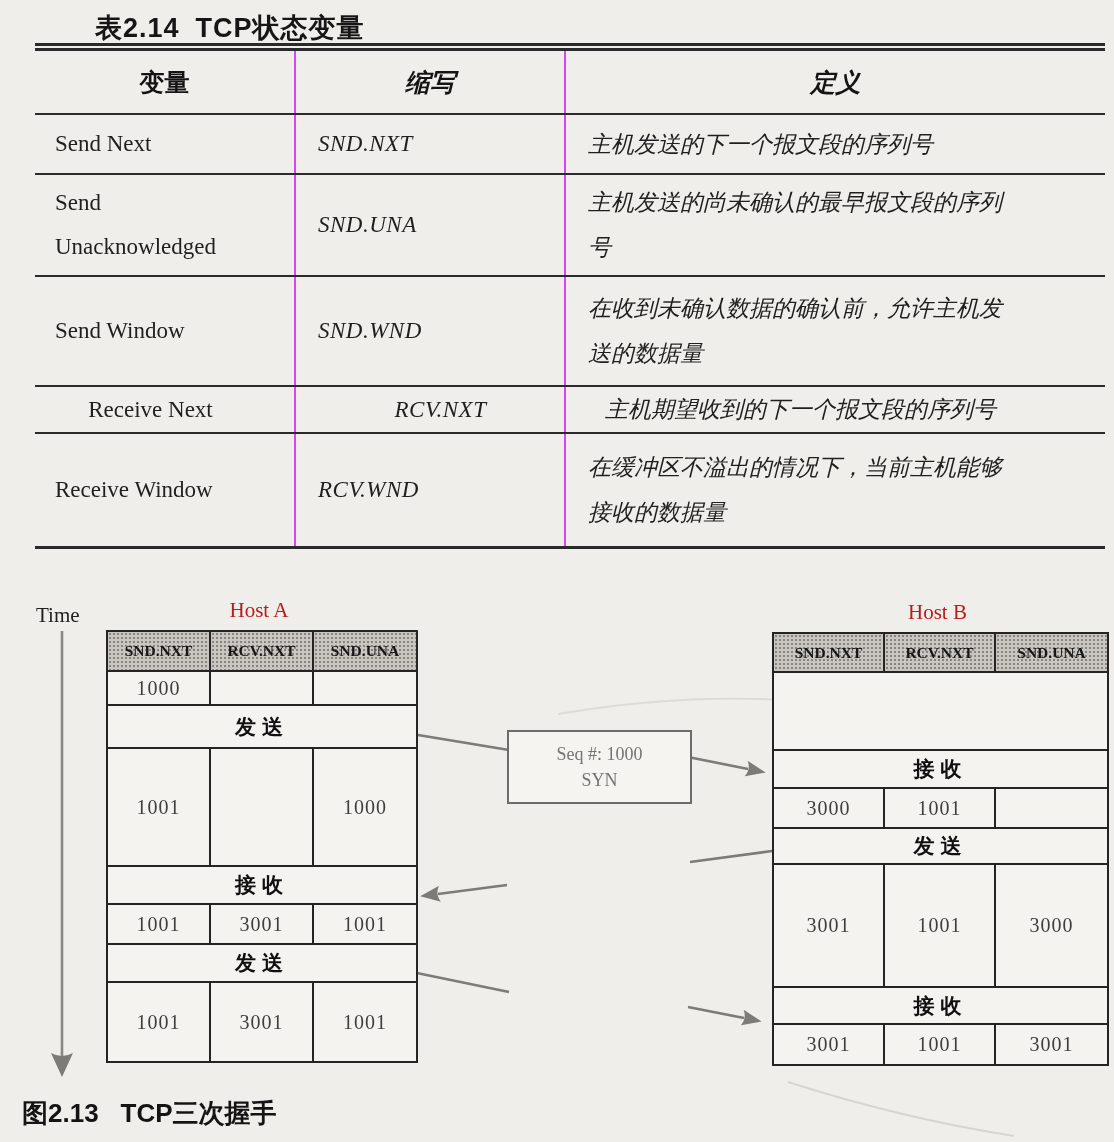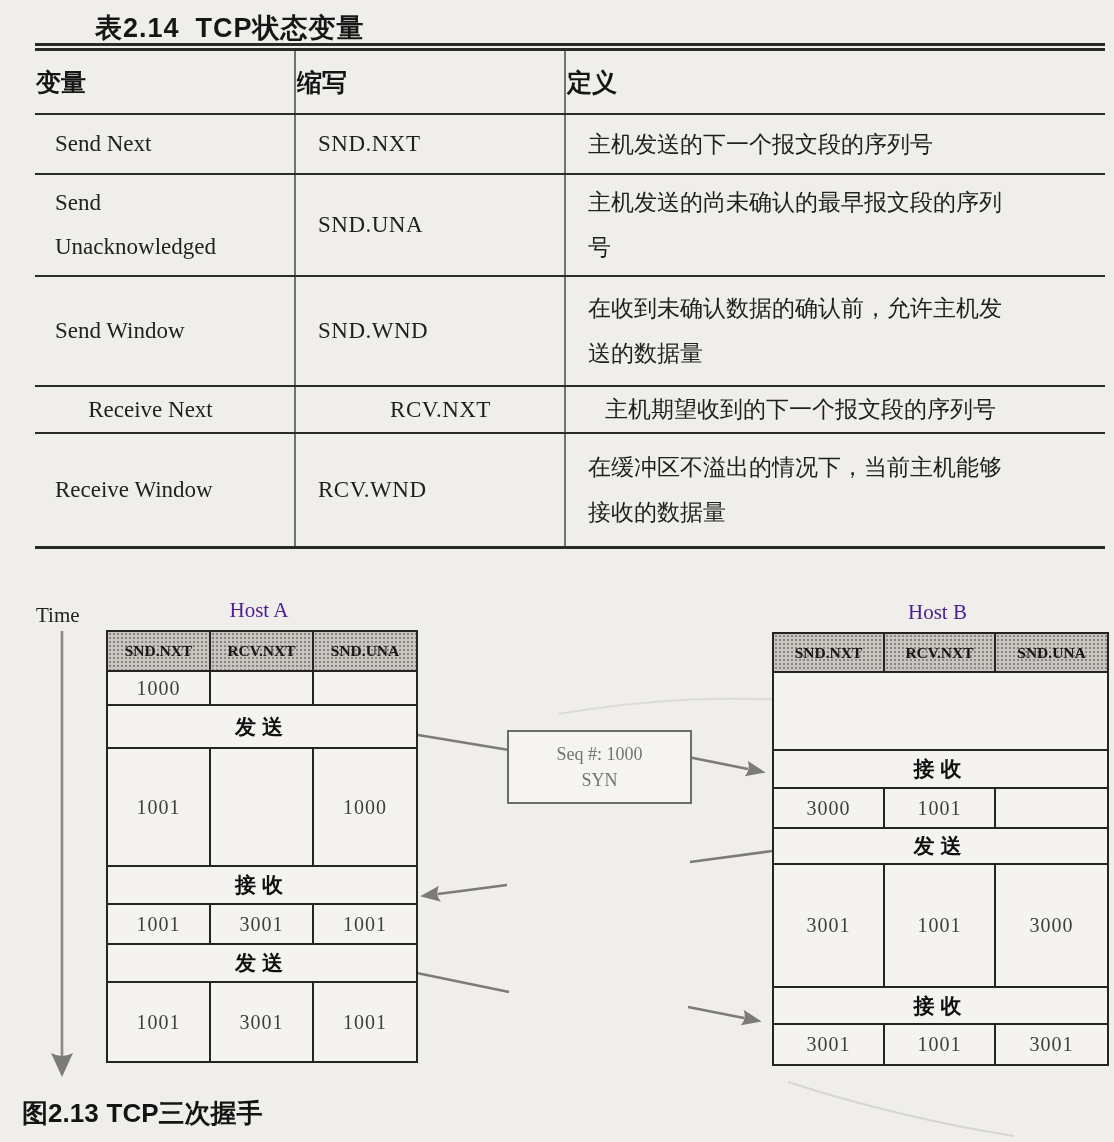--- a/index.html
+++ b/index.html
@@ -19,34 +19,34 @@
   table.doc-table{
     position:absolute;left:35px;top:43px;width:1070px;
     border-collapse:collapse;table-layout:fixed;
     border-top:8px double #2a2a2a;border-bottom:3px solid #2a2a2a;
   }
   .doc-table th,.doc-table td{
     vertical-align:middle;font-size:23px;color:#1f1f1f;
     border-bottom:2px solid #2a2a2a;
   }
   .doc-table tr:last-child td{border-bottom:none;}
-  .doc-table .c2,.doc-table .c3{border-left:2px solid #737373;}
+  .doc-table .c2,.doc-table .c3{border-left:2px solid #d946ef;font-style:italic;}
   .doc-table th{
     font-family:"Liberation Sans","DejaVu Sans",sans-serif;
-    font-weight:700;font-size:25px;height:60px;text-align:left;color:#141414;
+    font-weight:700;font-size:25px;height:60px;text-align:center;color:#141414;
   }
   .doc-table td.variable{padding:0 48px 0 20px;line-height:44px;}
   .doc-table td.abbr{padding-left:22px;letter-spacing:.5px;}
   .doc-table td.definition{padding:0 92px 0 22px;line-height:45px;word-break:break-all;}
   tr.dr1 td{height:56px;} tr.dr2 td{height:98px;} tr.dr3 td{height:106px;}
   tr.dr4 td{height:43px;text-align:center;} tr.dr5 td{height:110px;}
 
   
   .time-label{position:absolute;left:36px;top:603px;font-size:21px;color:#222;}
-  .host-title{position:absolute;font-size:21px;text-align:center;color:#4c1d95;}
+  .host-title{position:absolute;font-size:21px;text-align:center;color:#b91c1c;}
   .host-title.a{left:106px;top:598px;width:306px;}
   .host-title.b{left:772px;top:600px;width:331px;}
 
   table.host-table{
     position:absolute;border-collapse:collapse;table-layout:fixed;
     background:#f4f3f0;
   }
   table.host-a{left:106px;top:630px;width:310px;}
   table.host-b{left:772px;top:632px;width:335px;}
   .host-table td{
@@ -71,21 +71,21 @@
   .msg-1{left:507px;top:730px;width:181px;height:70px;}
   .msg-2{left:507px;top:842px;width:181px;height:95px;}
   .msg-3{left:507px;top:958px;width:181px;height:94px;}
   .msg-box span{display:block;}
 
   .fig-caption{
     position:absolute;left:22px;top:1096px;
     font-family:"Liberation Sans","DejaVu Sans",sans-serif;
     font-weight:700;font-size:26px;color:#141414;
   }
-  .fig-caption .cap-text{margin-left:8px;}
+  .fig-caption .cap-text{margin-left:22px;}
 
   svg.overlay{position:absolute;left:0;top:0;pointer-events:none;}
 </style>
 </head>
 <body>
 
 <div class="page">
 
   <div class="tbl-title">
     <span class="ttl-num">表2.14</span><span class="ttl-text">TCP状态变量</span>

